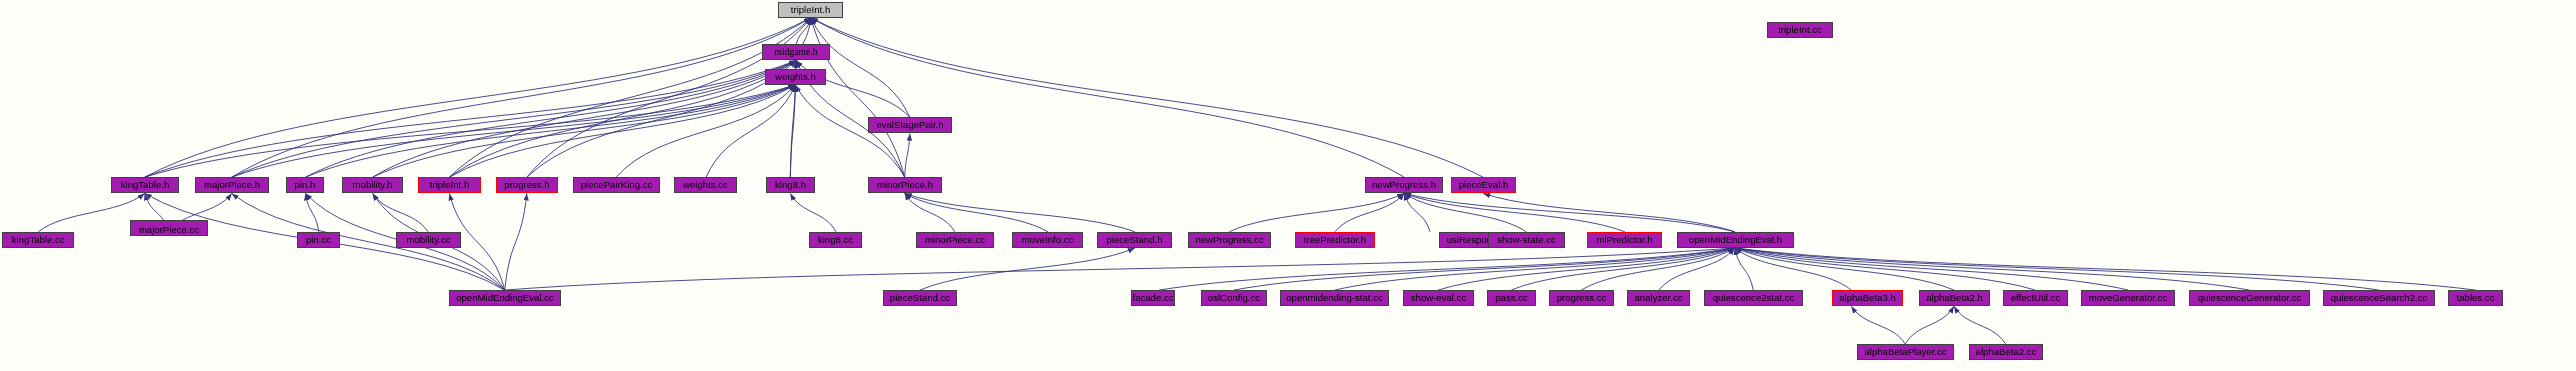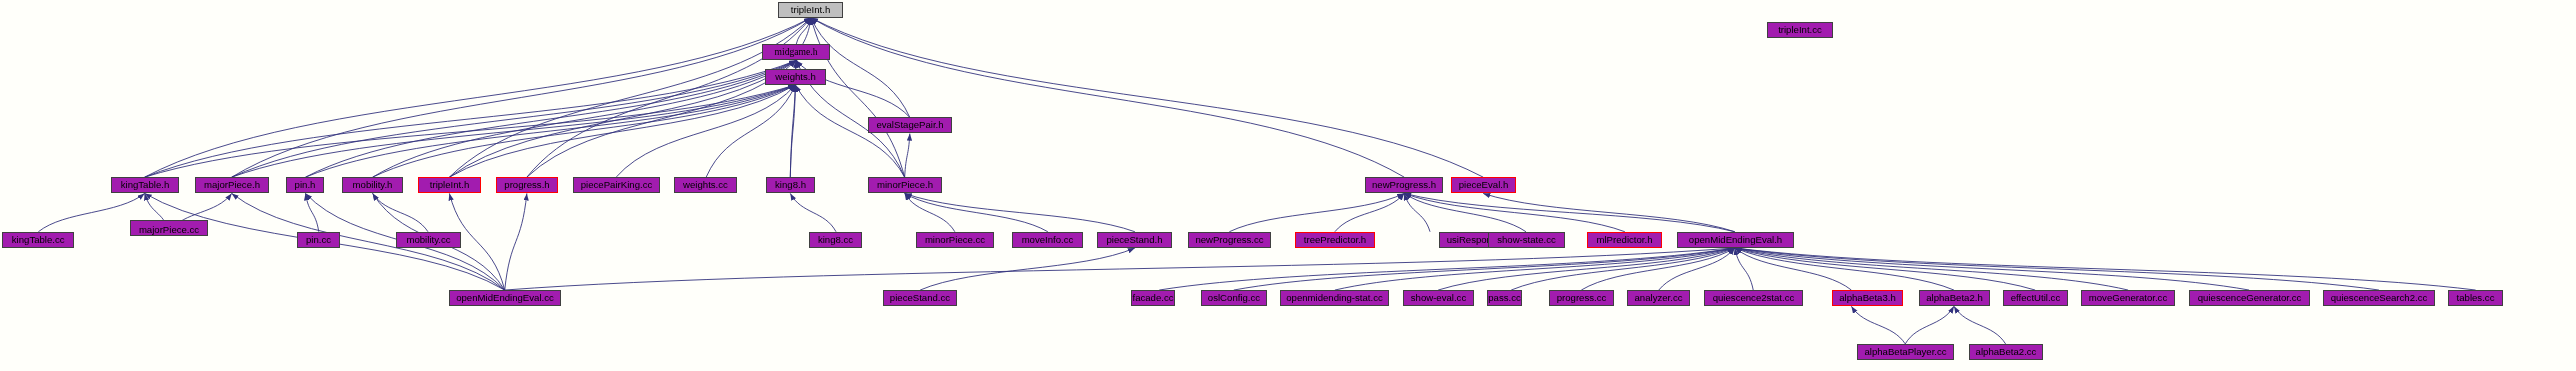--- a/index.html
+++ b/index.html
@@ -204,21 +204,21 @@
     </div>
     <div class="node" style="left: 1201px; top: 290px; width: 66px;">
       <span>oslConfig.cc</span>
     </div>
     <div class="node" style="left: 1280px; top: 290px; width: 109px;">
       <span>openmidending-stat.cc</span>
     </div>
     <div class="node" style="left: 1403px; top: 290px; width: 71px;">
       <span>show-eval.cc</span>
     </div>
-    <div class="node" style="left: 1487px; top: 290px; width: 35px;">
+    <div class="node" style="left: 1487px; top: 290px; width: 49px;">
       <span>pass.cc</span>
     </div>
     <div class="node" style="left: 1549px; top: 290px; width: 65px;">
       <span>progress.cc</span>
     </div>
     <div class="node" style="left: 1627px; top: 290px; width: 63px;">
       <span>analyzer.cc</span>
     </div>
     <div class="node" style="left: 1704px; top: 290px; width: 99px;">
       <span>quiescence2stat.cc</span>

